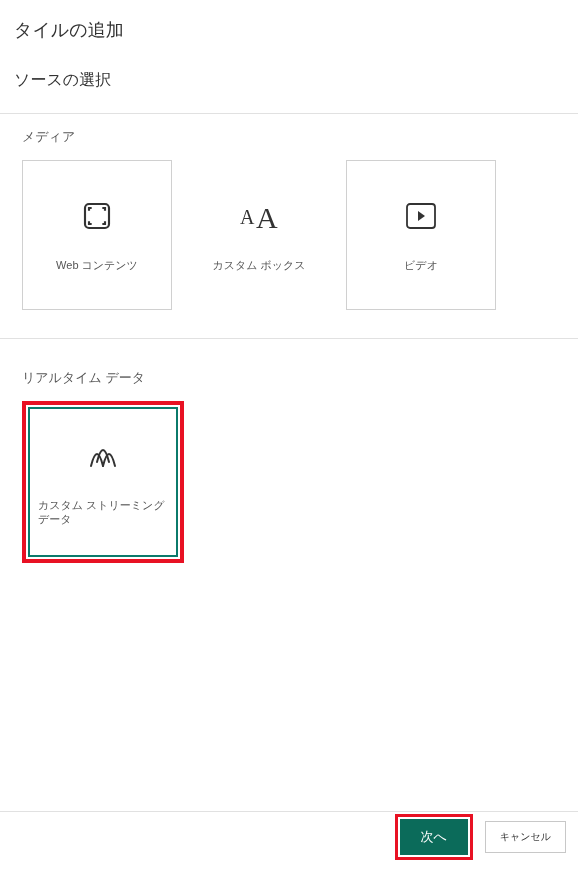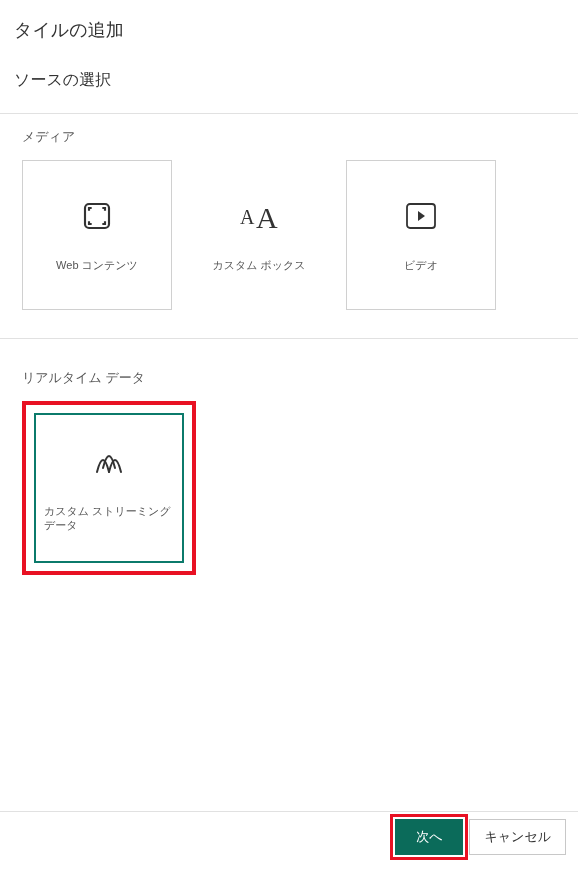--- a/index.html
+++ b/index.html
@@ -75,53 +75,53 @@
     color: #555;
     text-align: left;
     line-height: 1.3;
     padding: 0 8px;
   }
   .tile.selected {
     border: 2px solid #0b7a6b;
   }
   .highlight-wrap {
     border: 4px solid #e81123;
-    padding: 8px;
+    padding: 2px;
     display: inline-block;
   }
   .footer-sep {
     border: none;
     border-top: 1px solid #e1e1e1;
     margin: 0;
     position: absolute;
     bottom: 60px;
     left: 0;
     right: 0;
   }
   .footer {
     position: absolute;
     bottom: 12px;
     right: 12px;
     display: flex;
-    gap: 1px;
+    gap: 12px;
     align-items: center;
   }
   .btn-primary {
     background: #0b6b5a;
     color: #fff;
     border: 1px solid #0b6b5a;
     font-size: 13px;
     padding: 8px 20px;
     cursor: pointer;
   }
   .btn-secondary {
     background: #fff;
     color: #333;
     border: 1px solid #c8c8c8;
-    font-size: 13px;
+    font-size: 10px;
     padding: 8px 14px;
     cursor: pointer;
   }
   .highlight-btn {
     border: 3px solid #e81123;
     padding: 2px;
     display: inline-block;
   }
   .realtime-section {
     margin-top: 16px;

